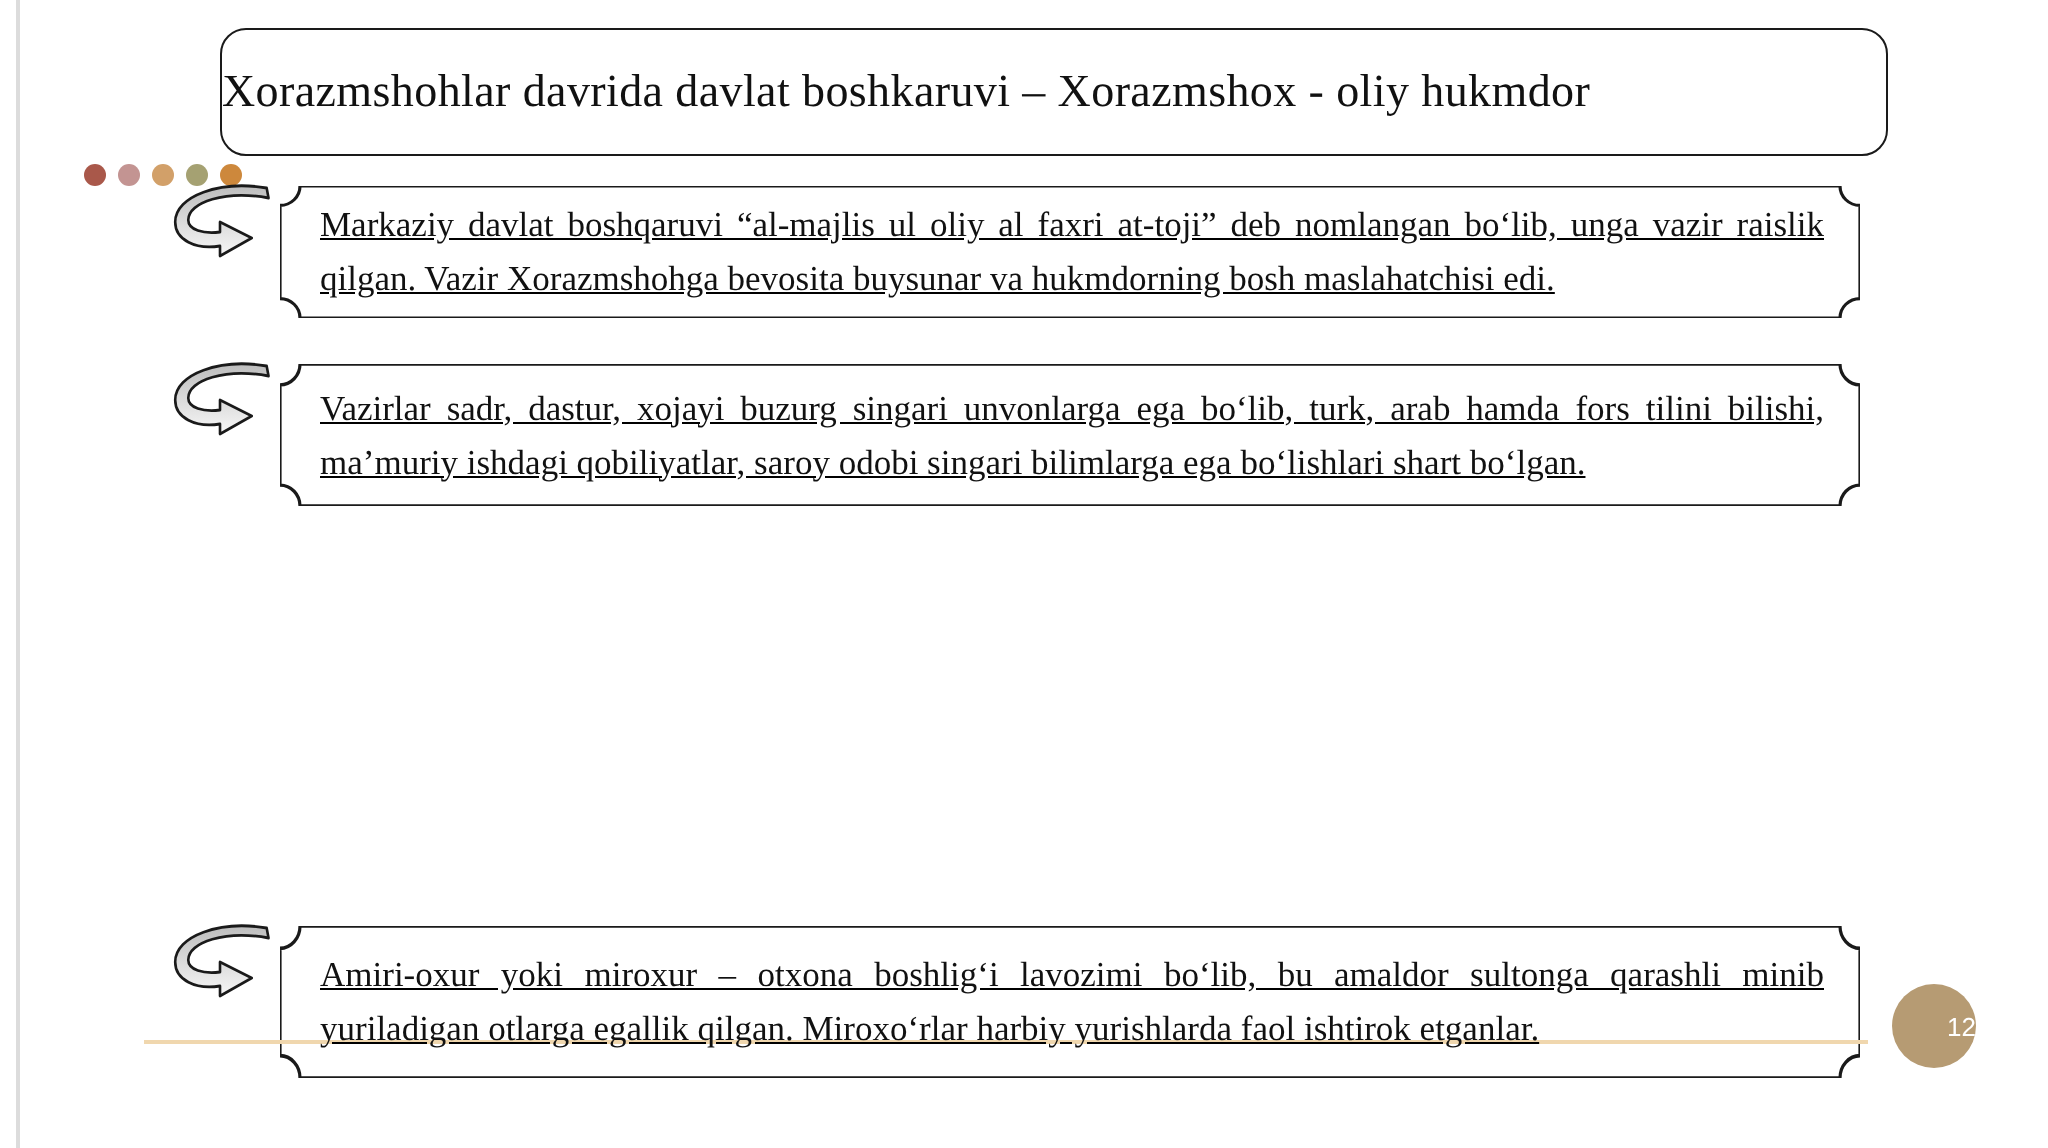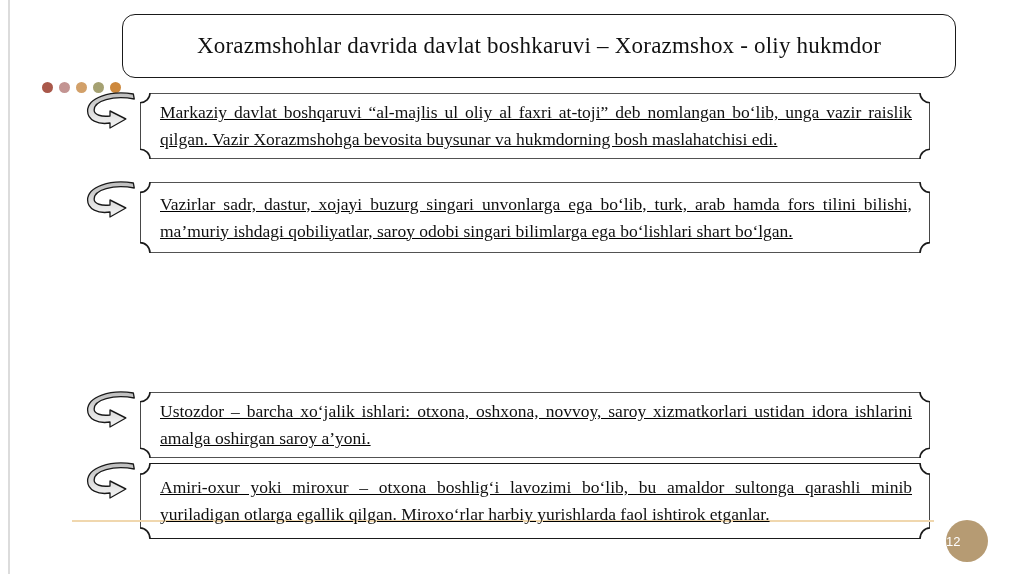--- a/index.html
+++ b/index.html
@@ -1,44 +1,44 @@
 <!DOCTYPE html>
 <html><head>
 <meta charset="utf-8">
 <style>
   html,body{margin:0;padding:0;background:#ffffff;}
   .slide{position:relative;width:1024px;height:574px;background:#ffffff;overflow:hidden;
          font-family:"Liberation Serif", serif;}
   .edge-line{position:absolute;left:8px;top:0;bottom:0;width:2px;background:#dcdcdc;}
 
   
-  .title-box{position:absolute;left:122px;top:14px;width:832px;height:62px;
+  .title-box{position:absolute;left:110px;top:14px;width:832px;height:62px;
              background:#fff;border:1.6px solid #1a1a1a;border-radius:13px;
-             display:flex;align-items:center;justify-content:center;}
+             display:flex;align-items:center;}
   .title-box span{font-size:23px;color:#111;letter-spacing:.2px;}
 
   
   .dots{position:absolute;left:42px;top:82px;display:flex;gap:6px;}
   .dots i{width:11px;height:11px;border-radius:50%;display:block;}
 
   
   .row{position:absolute;left:140px;width:790px;}
   .plaque{position:absolute;inset:0;width:100%;height:100%;}
   .box-text{position:relative;z-index:2;height:100%;display:flex;align-items:center;
             padding:0 18px 0 20px;box-sizing:border-box;text-decoration:underline;}
   .box-text span{font-size:17.5px;line-height:27px;color:#111;text-align:justify;
                  text-align-last:left;width:100%;}
   .arrow{position:absolute;left:-58px;top:-4px;width:56px;height:42px;z-index:3;}
 
   
   .footer-line{position:absolute;left:72px;top:520px;width:862px;height:2px;}
   .footer-text{position:absolute;left:74px;top:538px;font-family:"Liberation Sans",sans-serif;
                font-size:14px;letter-spacing:3.2px;color:#3f3531;}
-  .page-badge{position:absolute;left:946px;top:520px;width:42px;height:42px;border-radius:50%;
-              display:flex;align-items:center;justify-content:flex-start;
+  .page-badge{position:absolute;left:946px;top:492px;width:42px;height:42px;border-radius:50%;
+              display:flex;align-items:center;justify-content:flex-end;
               font-family:"Liberation Sans",sans-serif;font-size:13px;color:#ffffff;}
   .defs-holder{position:absolute;width:0;height:0;overflow:hidden;}
 </style>
 </head>
 <body>
 
 <div class="slide">
 
   <svg class="defs-holder" aria-hidden="true">
     <defs>
@@ -82,31 +82,20 @@
     <svg class="plaque" viewBox="0 0 790 68" preserveAspectRatio="none">
         <path d="M10,0 L780,0 A10,10 0 0 0 790,10 L790,58 A10,10 0 0 0 780,68 L10,68 A10,10 0 0 0 0,58 L0,10 A10,10 0 0 0 10,0 Z" fill="#ffffff" stroke="#1a1a1a" stroke-width="1.6"></path>
       </svg>
     <div class="box-text">
         <span>Vazirlar sadr, dastur, xojayi buzurg singari unvonlarga ega bo‘lib, turk, arab hamda fors tilini bilishi, ma’muriy ishdagi qobiliyatlar, saroy odobi singari bilimlarga ega bo‘lishlari shart bo‘lgan.</span>
       </div>
   </div>
 
 
 
-  <div class="row" style="top:392px;height:66px;">
-    <svg class="arrow" viewBox="0 0 60 42" preserveAspectRatio="none">
-        <path d="M55,5 C30,1 6,9 6,22 C6,31 17,36 30,34 L30,39 L47,30 L30,22 L30,27 C21,28 13,26 13,21 C13,12 33,6 56,10 Z" fill="url(#agrad)" stroke="#1a1a1a" stroke-width="1.4" stroke-linejoin="round"></path>
-      </svg>
-    <svg class="plaque" viewBox="0 0 790 68" preserveAspectRatio="none">
-        <path d="M10,0 L780,0 A10,10 0 0 0 790,10 L790,58 A10,10 0 0 0 780,68 L10,68 A10,10 0 0 0 0,58 L0,10 A10,10 0 0 0 10,0 Z" fill="#ffffff" stroke="#1a1a1a" stroke-width="1.6"></path>
-      </svg>
-    <div class="box-text">
-        <span>Ustozdor – barcha xo‘jalik ishlari: otxona, oshxona, novvoy, saroy xizmatkorlari ustidan idora ishlarini amalga oshirgan saroy a’yoni.</span>
-      </div>
-  </div>
 
   <div class="row" style="top:463px;height:76px;">
     <svg class="arrow" viewBox="0 0 60 42" preserveAspectRatio="none">
         <path d="M55,5 C30,1 6,9 6,22 C6,31 17,36 30,34 L30,39 L47,30 L30,22 L30,27 C21,28 13,26 13,21 C13,12 33,6 56,10 Z" fill="url(#agrad)" stroke="#1a1a1a" stroke-width="1.4" stroke-linejoin="round"></path>
       </svg>
     <svg class="plaque" viewBox="0 0 790 68" preserveAspectRatio="none">
         <path d="M10,0 L780,0 A10,10 0 0 0 790,10 L790,58 A10,10 0 0 0 780,68 L10,68 A10,10 0 0 0 0,58 L0,10 A10,10 0 0 0 10,0 Z" fill="#ffffff" stroke="#1a1a1a" stroke-width="1.6"></path>
       </svg>
     <div class="box-text">
         <span>Amiri-oxur yoki miroxur – otxona boshlig‘i lavozimi bo‘lib, bu amaldor sultonga qarashli minib yuriladigan otlarga egallik qilgan. Miroxo‘rlar harbiy yurishlarda faol ishtirok etganlar.</span>

